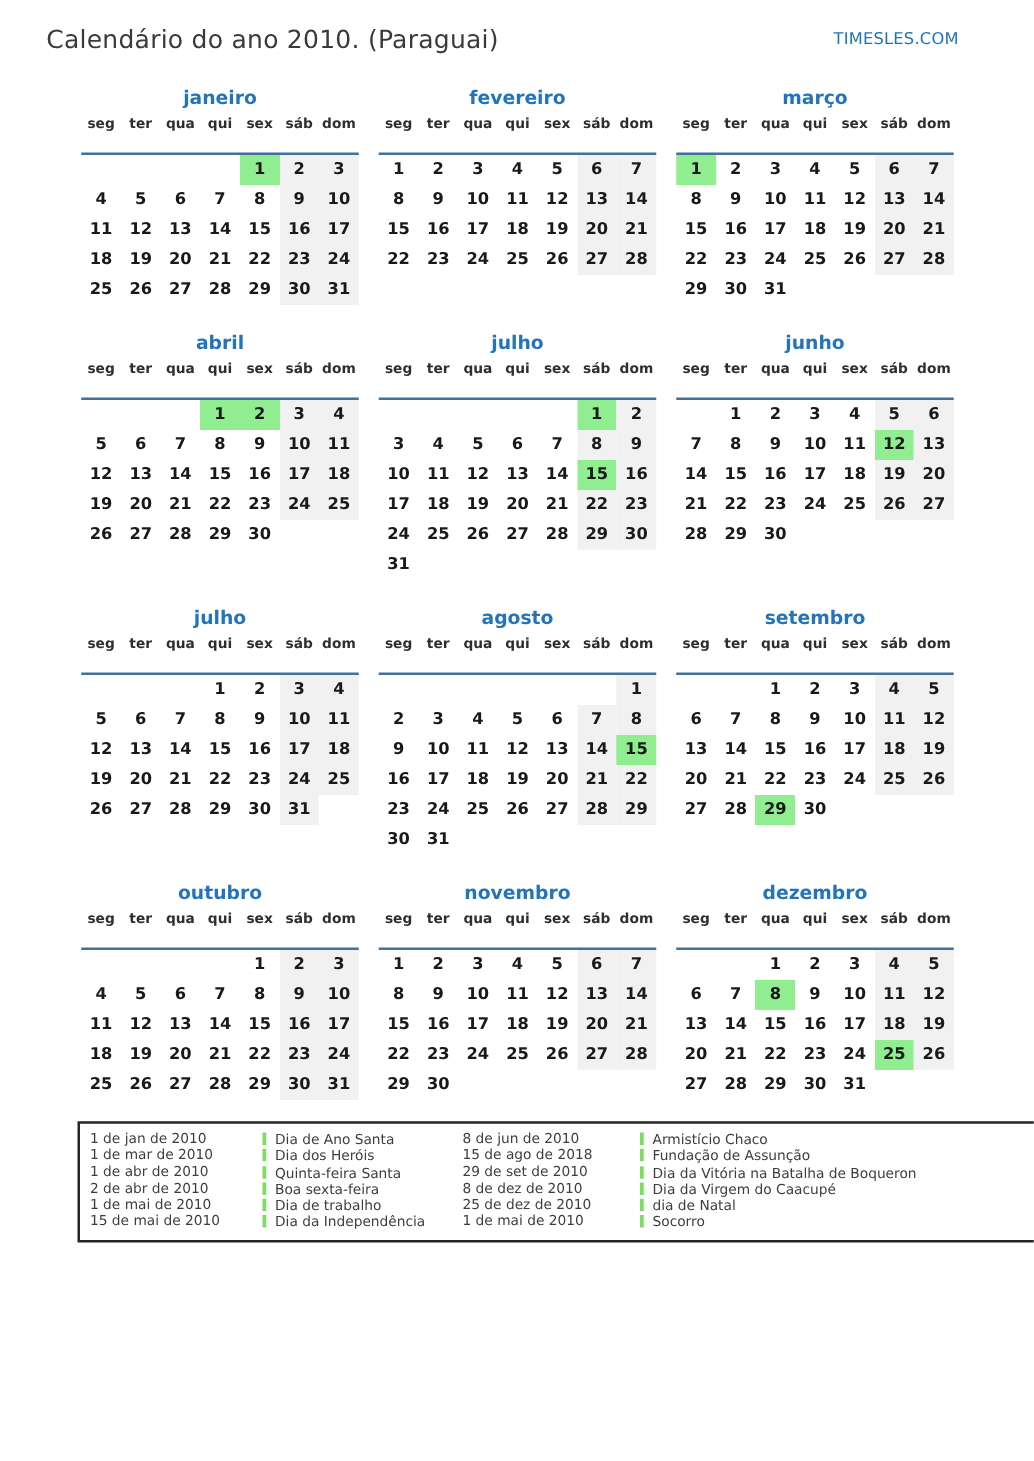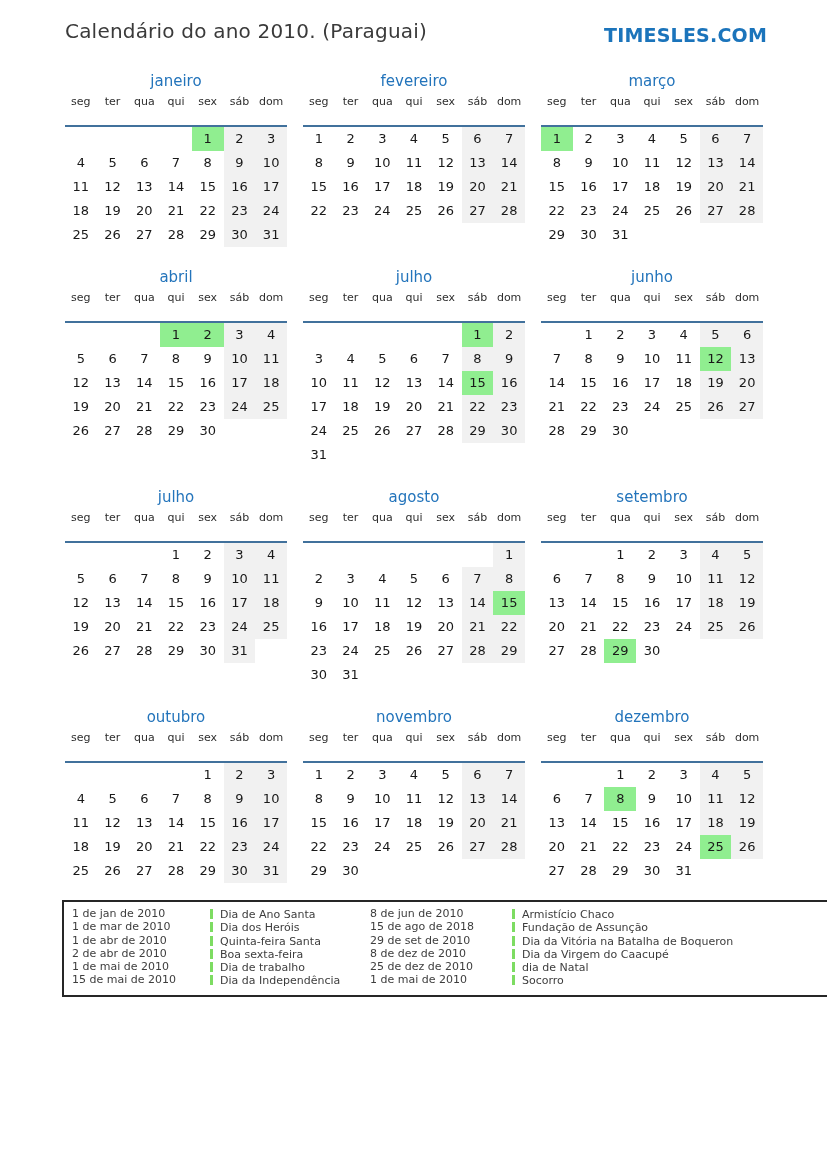--- a/index.html
+++ b/index.html
@@ -5,32 +5,33 @@
   * { box-sizing: border-box; }
   html, body { margin: 0; padding: 0; background: #ffffff; }
   body {
     width: 827px; height: 1169px; overflow: hidden;
     font-family: "DejaVu Sans", "Liberation Sans", sans-serif;
     color: #1b1b1b;
   }
   .page { padding-top: 19px; }
 
   
-  .hdr { display: flex; justify-content: space-between; align-items: flex-start; margin: 0 60px 0 65px; }
+  .hdr { display: flex; justify-content: space-between; align-items: flex-start; margin: 0 60px 0 37px; }
   .hdr h1 { margin: 0; font-size: 20px; font-weight: 400; color: #3a3a3a; letter-spacing: 0.2px; }
-  .brand { font-size: 19px; color: var(--brand, #1b74bb); text-decoration: none; margin-top: 5px; letter-spacing: 0.2px; font-weight: bold; }
+  .brand { font-size: 13px; color: var(--brand, #1b74bb); text-decoration: none; margin-top: 5px; letter-spacing: 0.2px; }
 
   
   .months {
     margin: 26px 0 0 65px;
     display: grid;
     grid-template-columns: repeat(3, 222px);
     column-gap: 16px;
     row-gap: 21px;
     align-items: start;
+    font-weight: bold;
   }
   .month-title { text-align: center; font-size: 15px; color: var(--accent, #2374bb); margin-bottom: 5px; }
   .week-header {
     display: grid; grid-template-columns: repeat(7, 1fr);
     border-bottom: 2px solid var(--rule, #41719c);
     padding-bottom: 17px;
   }
   .wd { text-align: center; font-size: 11px; color: #2e2e2e; }
   .days { display: grid; grid-template-columns: repeat(7, 1fr); grid-auto-rows: 24px; }
   .cell { text-align: center; line-height: 24px; font-size: 13px; color: #191919; }

